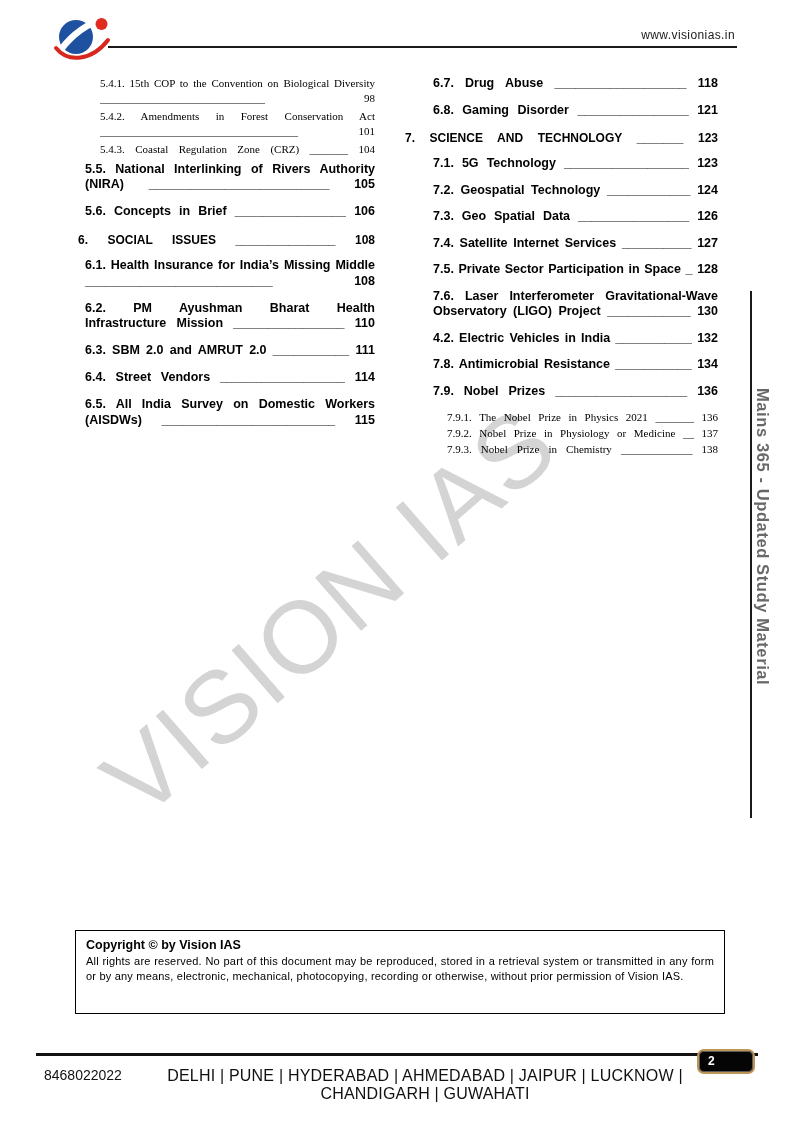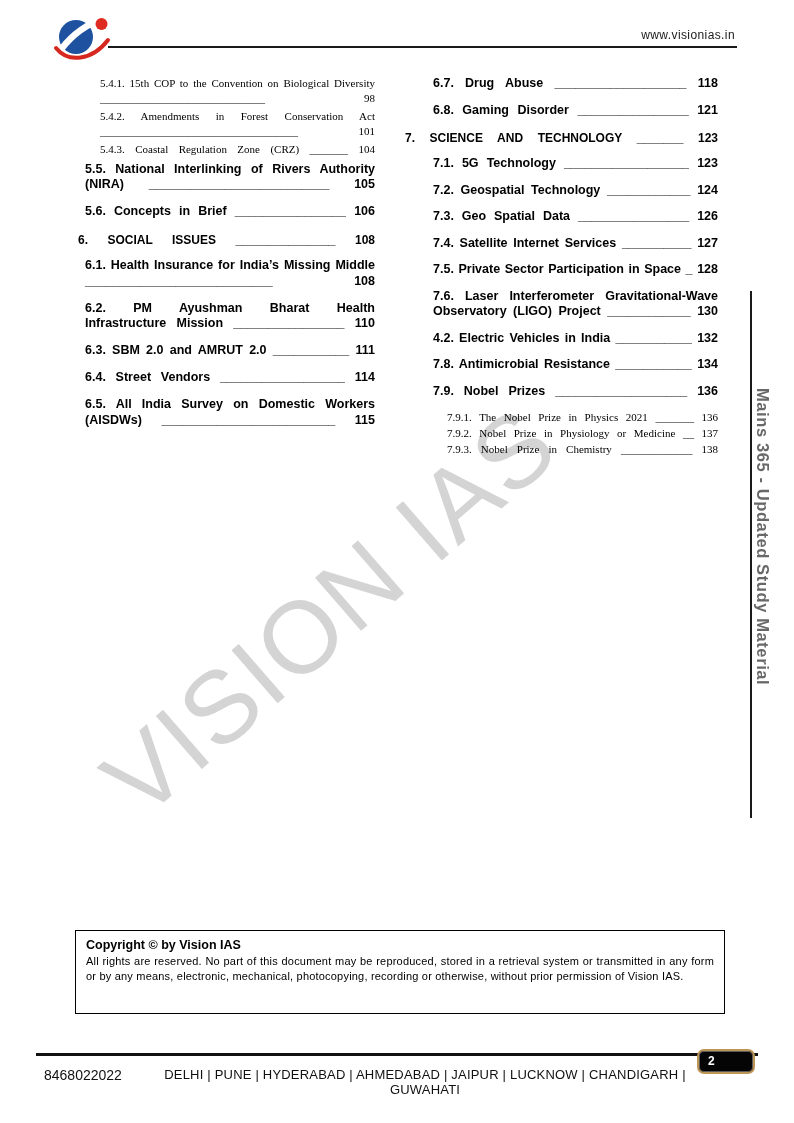--- a/index.html
+++ b/index.html
@@ -38,21 +38,21 @@
   #copyright-body{font-size:11px;line-height:15px;
                   text-align:justify;letter-spacing:.2px;}
   
   #footer-rule{position:absolute;left:36px;top:1053px;width:722px;height:2.5px;background:#111;}
   #page-badge{position:absolute;left:697px;top:1049px;width:58px;height:25px;background:#050505;
               border:2px solid #bd9557;border-radius:7px;box-sizing:border-box;z-index:2;
               color:#fff;font-size:12px;font-weight:bold;line-height:21px;padding-left:9px;
               box-shadow:inset 0 0 0 1px rgba(255,255,255,.35);}
   #footer-phone{position:absolute;left:44px;top:1067px;font-size:14px;color:#111;}
   #footer-cities{position:absolute;left:130px;top:1067px;width:590px;text-align:center;
-                 font-size:13px;letter-spacing:.2px;color:#111;}
+                 font-size:16px;letter-spacing:.2px;color:#111;}
 </style>
 </head>
 <body>
 
 <svg id="logo" viewBox="0 0 64 50">
   <circle cx="24" cy="25" r="17" fill="#1e52a0"></circle>
   <path d="M5,43 C15,28 30,15 47,8" stroke="#ffffff" stroke-width="6.5" fill="none"></path>
   <circle cx="49.5" cy="12" r="6" fill="#e02b20"></circle>
   <path d="M4,36 C16,51 40,49 56,28" stroke="#d6281e" stroke-width="4" fill="none" stroke-linecap="round"></path>
 </svg>

